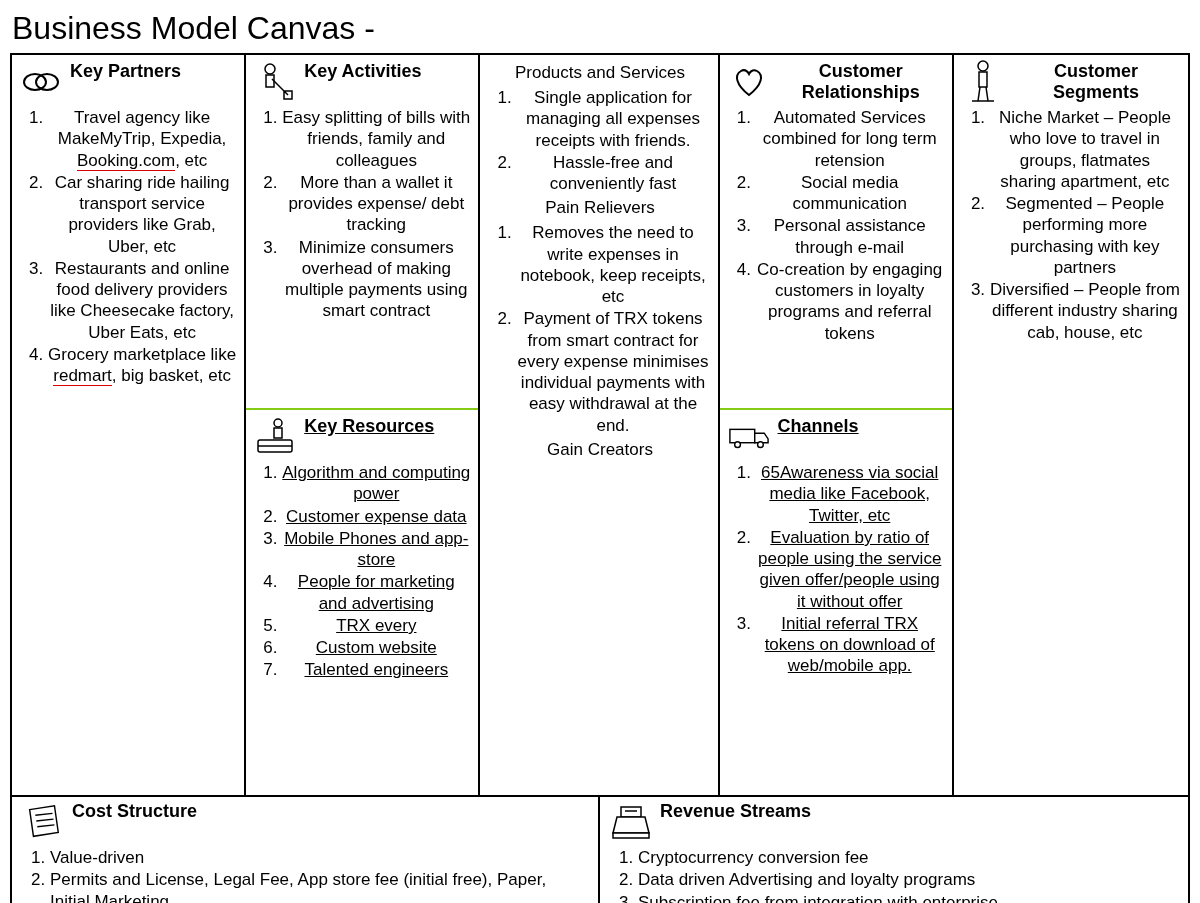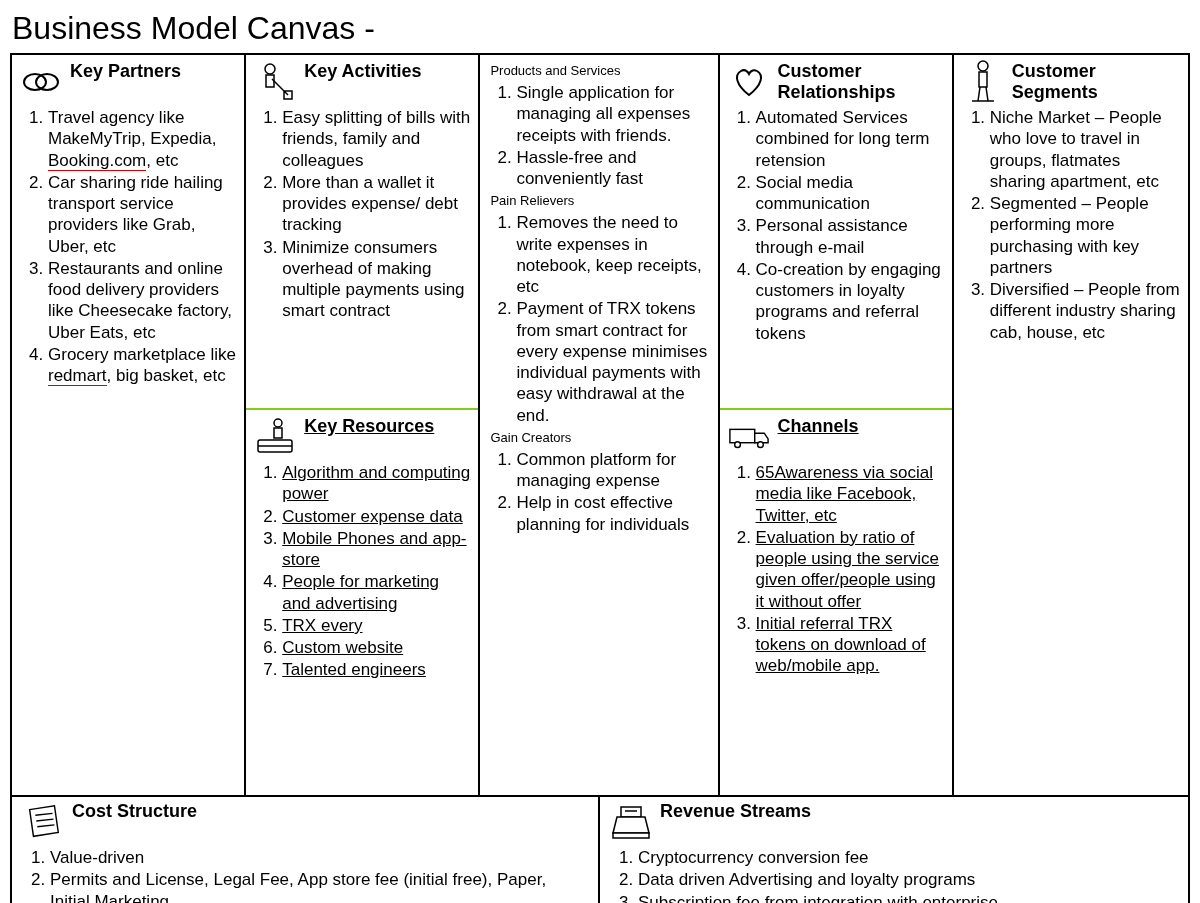--- a/index.html
+++ b/index.html
@@ -33,20 +33,21 @@
   .col:last-child { border-right: none; }
   .col-1 { width: 235px; }
   .col-2 { width: 235px; }
   .col-3 { width: 240px; }
   .col-4 { width: 235px; }
   .col-5 { width: 235px; }
   .cell {
     padding: 6px 8px 8px 8px;
     flex: 1 1 auto;
     overflow: hidden;
+    text-align: center;
   }
   .split .cell:first-child {
     border-bottom: 2px solid #84cc16;
     flex: 0 0 48%;
   }
   .split .cell:last-child { flex: 1 1 52%; text-decoration: underline; }
   .cell-header {
     display: flex;
     align-items: flex-start;
     gap: 8px;
@@ -69,21 +70,21 @@
   ol {
     margin: 4px 0 4px 0;
     padding-left: 28px;
   }
   ol li {
     margin: 1px 0;
     line-height: 1.25;
   }
   .subhead {
     margin: 2px 0 0 2px;
-    font-size: 13px;
+    font-size: 17px;
   }
   .underline-red { border-bottom: 1.5px solid #d00; }
   .bottom-row {
     display: flex;
     border-top: 2px solid #000;
     height: 138px;
   }
   .bottom-cell {
     padding: 4px 10px 6px 10px;
     flex: 1 1 50%;
@@ -166,24 +167,20 @@
         <ol>
           <li>Single application for managing all expenses receipts with friends.</li>
           <li>Hassle-free and conveniently fast</li>
         </ol>
         <div class="subhead">Pain Relievers</div>
         <ol>
           <li>Removes the need to write expenses in notebook, keep receipts, etc</li>
           <li>Payment of TRX tokens from smart contract for every expense minimises individual payments with easy withdrawal at the end.</li>
         </ol>
         <div class="subhead">Gain Creators</div>
-        <ol>
-          <li>Common platform for managing expense</li>
-          <li>Help in cost effective planning for individuals</li>
-        </ol>
       </div>
     </div>
 
     <div class="col col-4 split">
       <div class="cell">
         <div class="cell-header">
           <span class="icon-wrap">
             <svg width="38" height="34" viewBox="0 0 38 34" stroke="#000" fill="none" stroke-width="2">
               <path d="M19 30 C6 20 4 10 11 6 C16 3 19 9 19 9 C19 9 22 3 27 6 C34 10 32 20 19 30 Z"></path>
             </svg>

